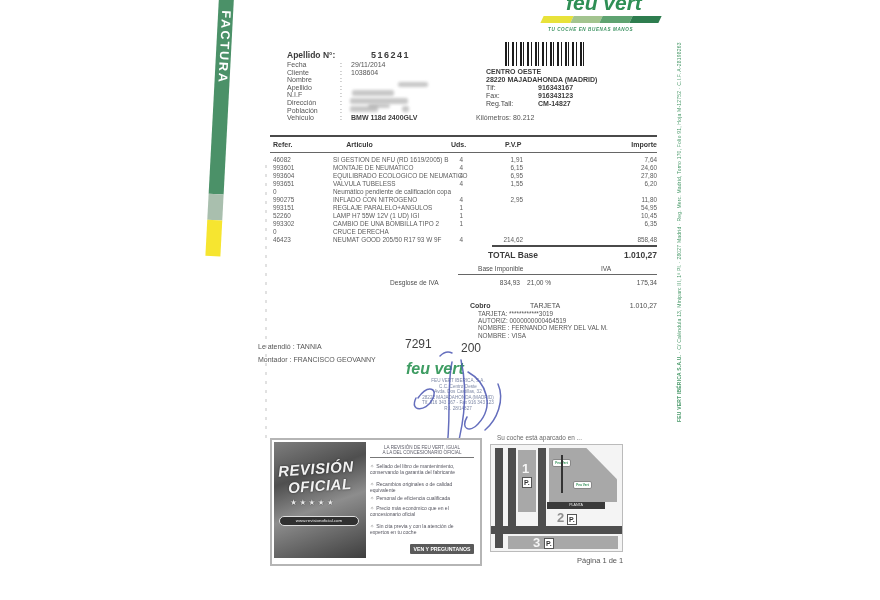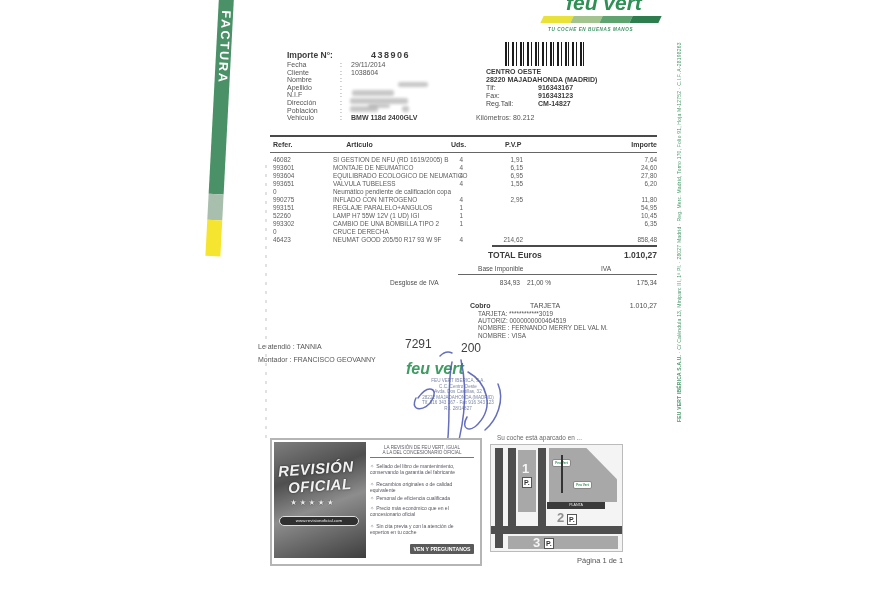--- a/index.html
+++ b/index.html
@@ -109,22 +109,22 @@
 
 <div class="abs logo-script">feu vert</div>
 <div class="abs logo-bar">
   <div style="background:#e8e23a"></div>
   <div style="background:#a3c48f"></div>
   <div style="background:#5fa371"></div>
   <div style="background:#2e7d4f"></div>
 </div>
 <div class="abs logo-tag">TU COCHE EN BUENAS MANOS</div>
 
-<div class="abs b nw" style="left:287px;top:50px;font-size:8.5px;">Importe N°:</div>
-<div class="abs b nw" style="left:371px;top:50px;font-size:9px;letter-spacing:1.5px;">438906</div>
+<div class="abs b nw" style="left:287px;top:50px;font-size:8.5px;">Apellido N°:</div>
+<div class="abs b nw" style="left:371px;top:50px;font-size:9px;letter-spacing:1.5px;">516241</div>
 
 <div class="abs" style="left:287px;top:61px;width:260px;">
   <div class="abs nw" style="top:0px;width:100%;">
     <span class="fieldlabel">Fecha</span>
     <span class="fieldcolon">:</span>
     <span class="fieldvalue">29/11/2014</span>
   </div>
   <div class="abs nw" style="top:7.6px;width:100%;">
     <span class="fieldlabel">Cliente</span>
     <span class="fieldcolon">:</span>
@@ -267,21 +267,21 @@
   <div class="trow">
     <span class="c-ref">46423</span>
       <span class="c-art">NEUMAT GOOD 205/50 R17 93 W 9F</span>
       <span class="c-uds">4</span>
       <span class="c-pvp">214,62</span>
       <span class="c-imp">858,48</span>
   </div>
 </div>
 
 <div class="rule" style="left:492px;top:245px;width:165px;height:1.5px;"></div>
-<div class="abs b nw" style="left:488px;top:250px;font-size:8.5px;">TOTAL Euros</div>
+<div class="abs b nw" style="left:488px;top:250px;font-size:8.5px;">TOTAL Base</div>
 <div class="abs b nw" style="left:545px;top:250px;width:112px;text-align:right;font-size:8.5px;">1.010,27</div>
 <div class="abs totline nw" style="left:478px;top:265px;">Base Imponible</div>
 <div class="abs totline nw" style="left:601px;top:265px;">IVA</div>
 <div class="rule" style="left:458px;top:274px;width:199px;height:1px;background:#666;"></div>
 <div class="abs totline nw" style="left:390px;top:279px;">Desglose de IVA</div>
 <div class="abs totline nw" style="left:470px;top:279px;width:50px;text-align:right;">834,93</div>
 <div class="abs totline nw" style="left:527px;top:279px;">21,00 %</div>
 <div class="abs totline nw" style="left:607px;top:279px;width:50px;text-align:right;">175,34</div>
 
 <div class="abs b nw" style="left:470px;top:302px;font-size:7px;">Cobro</div>

